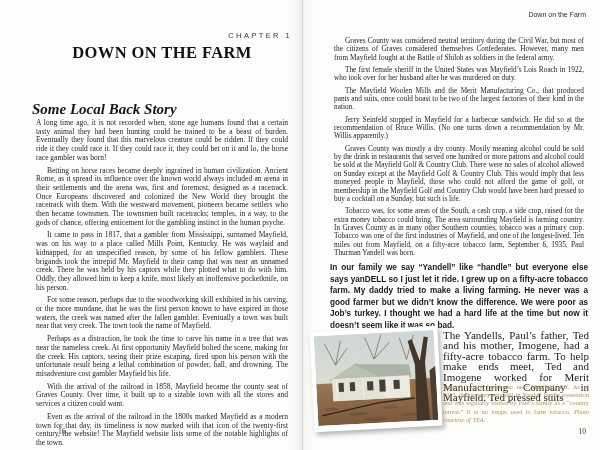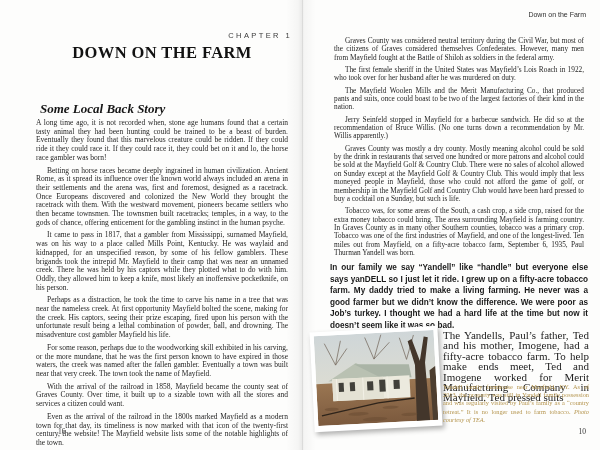--- a/index.html
+++ b/index.html
@@ -21,22 +21,22 @@
   
   .chapter-label {
     position:absolute; left:32px; top:31px; width:260px; text-align:right;
     font-family:"Liberation Sans", sans-serif; font-size:7.5px; letter-spacing:2.4px; color:#3b3b3b;
   }
   .chapter-title {
     position:absolute; left:22px; top:43px; width:280px; text-align:center;
     font-weight:bold; font-size:16.5px; letter-spacing:0.4px; color:#121212;
   }
   .section-heading {
-    position:absolute; left:40px; top:101px; width:260px;
-    font-weight:bold; font-style:italic; font-size:13px; color:#161616;
+    position:absolute; left:32px; top:101px; width:260px;
+    font-weight:bold; font-style:italic; font-size:15px; color:#161616;
   }
   .body-text {
     text-align:justify; font-size:7.5px; line-height:8.7px; color:#1e1e1e;
   }
   .body-left { position:absolute; left:32px; top:115px; width:260px; }
   .body-text p { margin:4px; text-indent:11px; }
   .body-text p.noindent { text-indent:0;font-family:Liberation Serif, serif; }
 
   .page-number { position:absolute; top:427px; font-size:7.5px; color:#333;margin-left:40px; }
   .pn-left { left:18px; }
@@ -78,22 +78,22 @@
   <div class="spine-line"></div>
 
   <div class="page page-left">
     <div class="chapter-label">CHAPTER 1</div>
     <div class="chapter-title">DOWN ON THE FARM</div>
     <div class="section-heading">Some Local Back Story</div>
     <div class="body-text body-left">
       <p class="noindent">A long time ago, it is not recorded when, stone age humans found that a certain tasty animal they had been hunting could be trained to be a beast of burden. Eventually they found that this marvelous creature could be ridden. If they could ride it they could race it. If they could race it, they could bet on it and lo, the horse race gambler was born!</p>
       <p>Betting on horse races became deeply ingrained in human civilization. Ancient Rome, as it spread its influence over the known world always included an arena in their settlements and the arena was, first and foremost, designed as a racetrack. Once Europeans discovered and colonized the New World they brought the racetrack with them. With the westward movement, pioneers became settlers who then became townsmen. The townsmen built racetracks; temples, in a way, to the gods of chance, offering enticement for the gambling instinct in the human psyche.</p>
       <p>It came to pass in 1817, that a gambler from Mississippi, surnamed Mayfield, was on his way to a place called Mills Point, Kentucky. He was waylaid and kidnapped, for an unspecified reason, by some of his fellow gamblers. These brigands took the intrepid Mr. Mayfield to their camp that was near an unnamed creek. There he was held by his captors while they plotted what to do with him. Oddly, they allowed him to keep a knife, most likely an inoffensive pocketknife, on his person.</p>
+      <p>For some reason, perhaps due to the woodworking skill exhibited in his carving, or the more mundane, that he was the first person known to have expired in those waters, the creek was named after the fallen gambler. Eventually a town was built near that very creek. The town took the name of Mayfield.</p>
       <p>Perhaps as a distraction, he took the time to carve his name in a tree that was near the nameless creek. At first opportunity Mayfield bolted the scene, making for the creek. His captors, seeing their prize escaping, fired upon his person with the unfortunate result being a lethal combination of powder, ball, and drowning. The misadventure cost gambler Mayfield his life.</p>
-      <p>For some reason, perhaps due to the woodworking skill exhibited in his carving, or the more mundane, that he was the first person known to have expired in those waters, the creek was named after the fallen gambler. Eventually a town was built near that very creek. The town took the name of Mayfield.</p>
       <p>With the arrival of the railroad in 1858, Mayfield became the county seat of Graves County. Over time, it built up to a sizable town with all the stores and services a citizen could want.</p>
       <p>Even as the arrival of the railroad in the 1800s marked Mayfield as a modern town for that day, its timeliness is now marked with that icon of the twenty-first century, the website! The Mayfield website lists some of the notable highlights of the town.</p>
     </div>
     <div class="page-number pn-left">16</div>
   </div>
 
   <div class="page page-right">
     <div class="running-header">Down on the Farm</div>
     <div class="body-text body-right">
       <p>Graves County was considered neutral territory during the Civil War, but most of the citizens of Graves considered themselves Confederates. However, many men from Mayfield fought at the Battle of Shiloh as soldiers in the federal army.</p>

